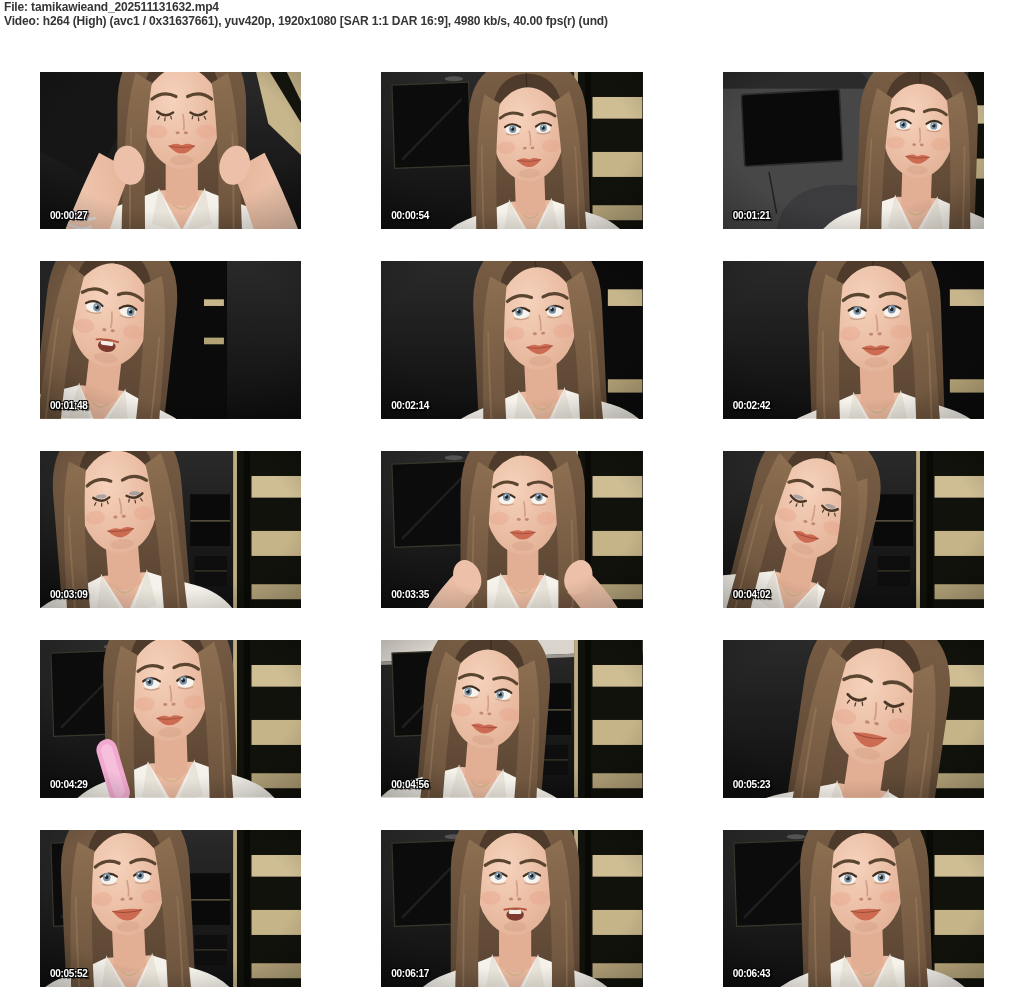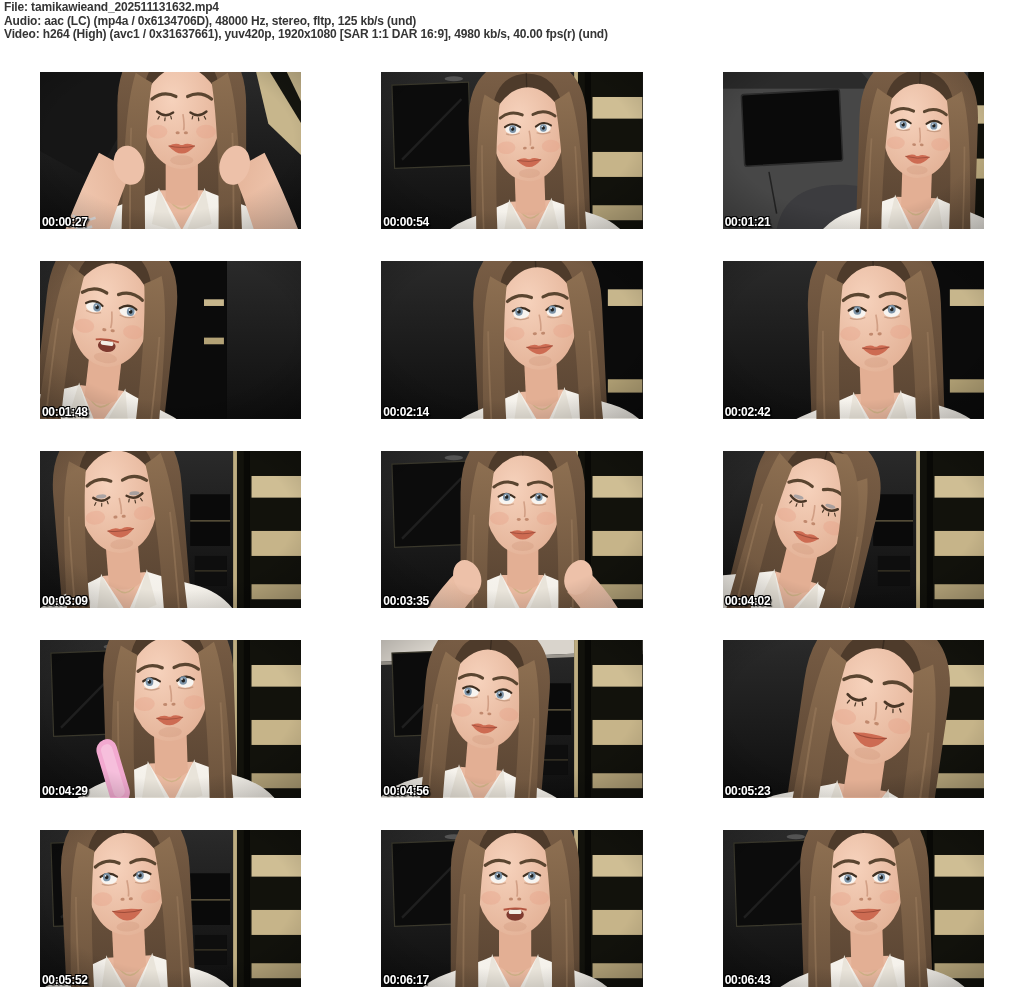--- a/index.html
+++ b/index.html
@@ -4,32 +4,31 @@
 <style>
   html,body{margin:0;padding:0;background:#ffffff;}
   .sheet{width:1024px;height:1003px;overflow:hidden;background:#fff;}
   .meta{height:56px;box-sizing:border-box;padding:1px 0 0 4px;background:#ffffff;
         font-family:"Liberation Sans",sans-serif;font-weight:bold;font-size:12px;
         line-height:13.5px;color:#353535;letter-spacing:-0.15px;white-space:nowrap;}
   .grid{display:grid;width:1024px;height:947px;
         grid-template-columns:repeat(3,1fr);grid-template-rows:repeat(5,1fr);}
   .cell{position:relative;overflow:hidden;background:#111;}
   .cell svg{display:block;width:100%;height:100%;}
-  .ts{position:absolute;left:2px;bottom:0;margin:0;
-      font-family:"Liberation Sans",sans-serif;font-weight:bold;font-size:12px;
+  .ts{position:absolute;left:2px;bottom:0;margin:8px;
+      font-family:"Liberation Sans",sans-serif;font-weight:bold;font-size:10px;
       letter-spacing:-0.3px;color:#ffffff;
       text-shadow:-1px -1px 0 #000,1px -1px 0 #000,-1px 1px 0 #000,1px 1px 0 #000,2px 2px 1px rgba(0,0,0,.65);}
 </style>
 </head>
 <body>
 
 <div class="sheet">
   <header class="meta">
     <div>File: tamikawieand_202511131632.mp4</div>
-    <div>Audio: aac (LC) (mp4a / 0x6134706D), 48000 Hz, stereo, fltp, 125 kb/s (und)</div>
     <div>Video: h264 (High) (avc1 / 0x31637661), yuv420p, 1920x1080 [SAR 1:1 DAR 16:9], 4980 kb/s, 40.00 fps(r) (und)</div>
   </header>
   <div class="grid" id="grid">
       <figure class="cell">
         <svg viewBox="0 0 341 189" preserveAspectRatio="none" xmlns="http://www.w3.org/2000/svg">
           <defs>
             <linearGradient id="g0-bg" x1="0" y1="0" x2="0" y2="1">
               <stop offset="0" stop-color="#2a2a2a"></stop>
               <stop offset="1" stop-color="#0f0f0f"></stop>
             </linearGradient>

